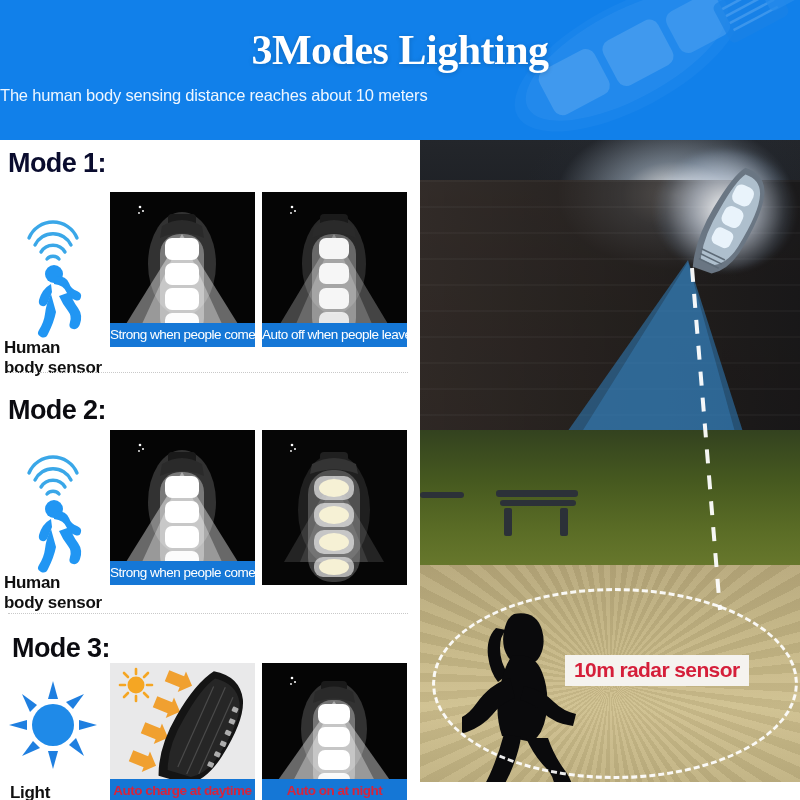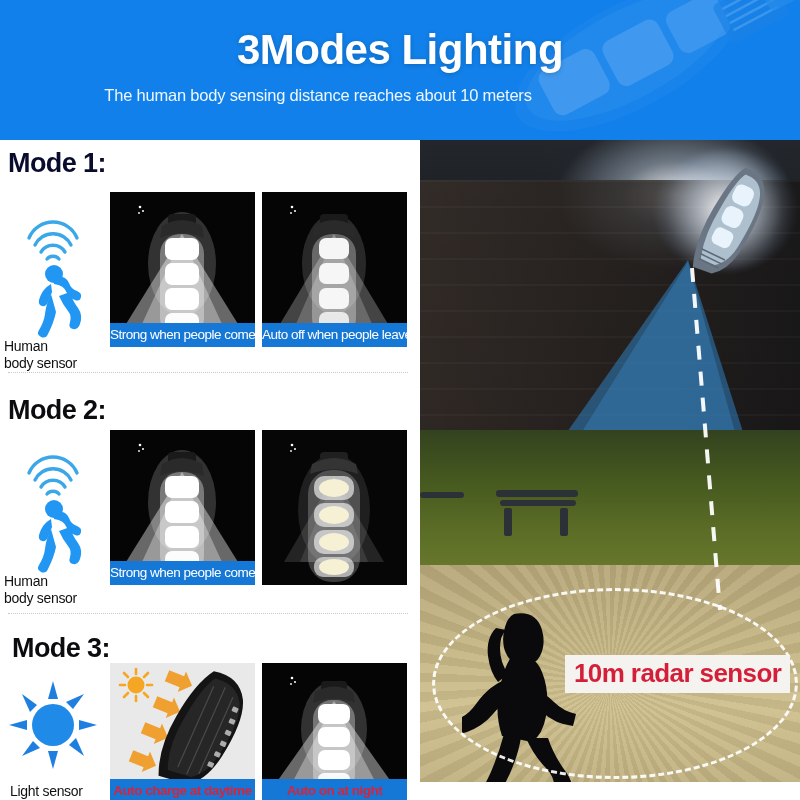--- a/index.html
+++ b/index.html
@@ -37,26 +37,26 @@
   .header-title {
     position: absolute;
     left: 0; top: 26px;
     width: 800px;
     text-align: center;
     color: #ffffff;
     font-size: 42px;
     font-weight: bold;
     letter-spacing: -0.5px;
     text-shadow: 0 1px 5px rgba(0,0,0,0.20);
+    font-family: Liberation Serif, serif;
   }
   .header-sub {
     position: absolute;
     left: 0; top: 86px;
     width: 636px;
-    text-align: center;
     color: #eef6ff;
     font-size: 16.5px;
     letter-spacing: -0.2px;
   }
 
   
   .left-col {
     position: absolute;
     left: 0; top: 140px;
     width: 420px; height: 660px;
@@ -86,26 +86,27 @@
   }
 
   
   .sensor-col {
     position: absolute;
     left: 0;
     width: 106px;
     text-align: center;
   }
   .sensor-label {
-    font-size: 14px;
+    font-size: 17px;
     color: #101010;
     line-height: 1.18;
     letter-spacing: -0.3px;
     text-align: left;
     padding-left: 4px;
+    font-weight: bold;
   }
 
   
   .panel {
     position: absolute;
     background: #050505;
     overflow: hidden;
   }
   .panel-scene {
     position: absolute;
@@ -182,21 +183,21 @@
     position: absolute;
     left: 42px; top: 468px;
     width: 125px; height: 250px;
   }
   .radar-label {
     position: absolute;
     left: 565px; top: 655px;
     padding: 3px 9px 4px 9px;
     background: #f5f3ef;
     color: #d51f3a;
-    font-size: 26px;
+    font-size: 21px;
     font-weight: bold;
     letter-spacing: -0.6px;
     white-space: nowrap;
     z-index: 40;
   }
   .dashed-ellipse {
     position: absolute;
     left: 432px; top: 588px;
     width: 360px; height: 185px;
     border: 3px dashed rgba(255,255,255,0.92);

